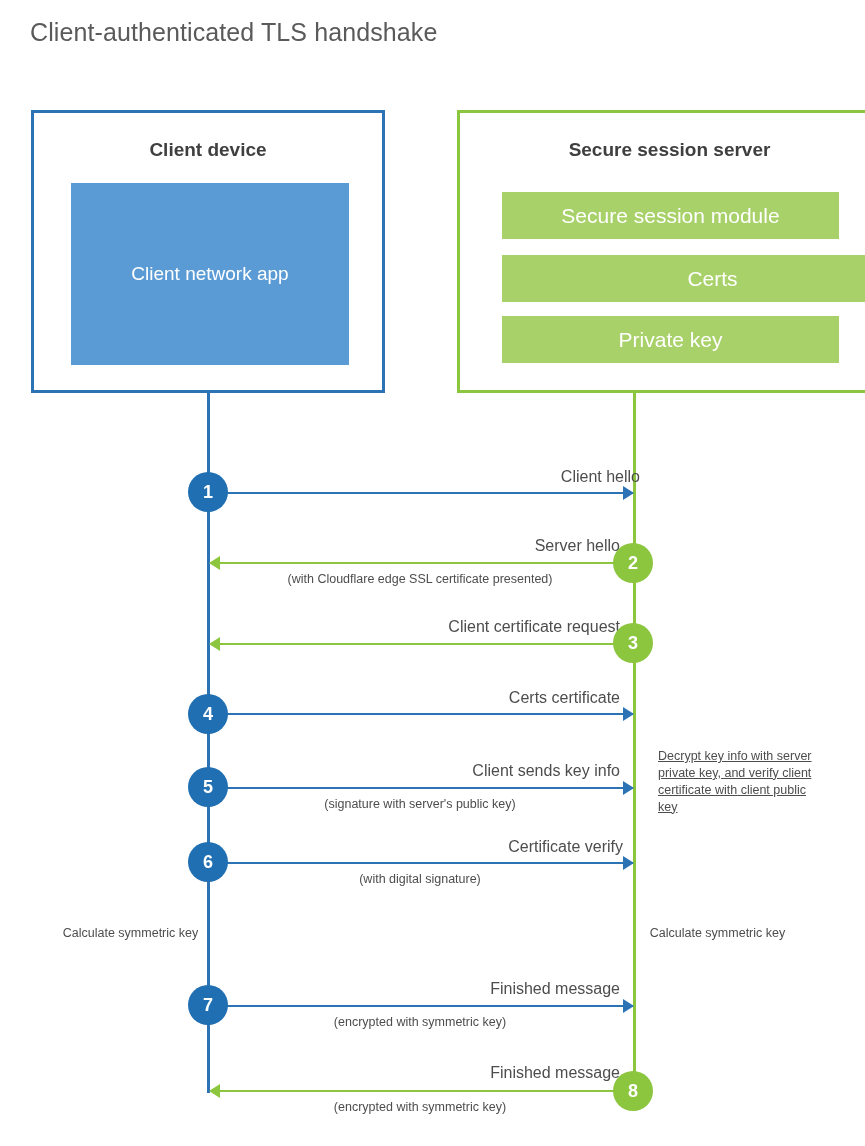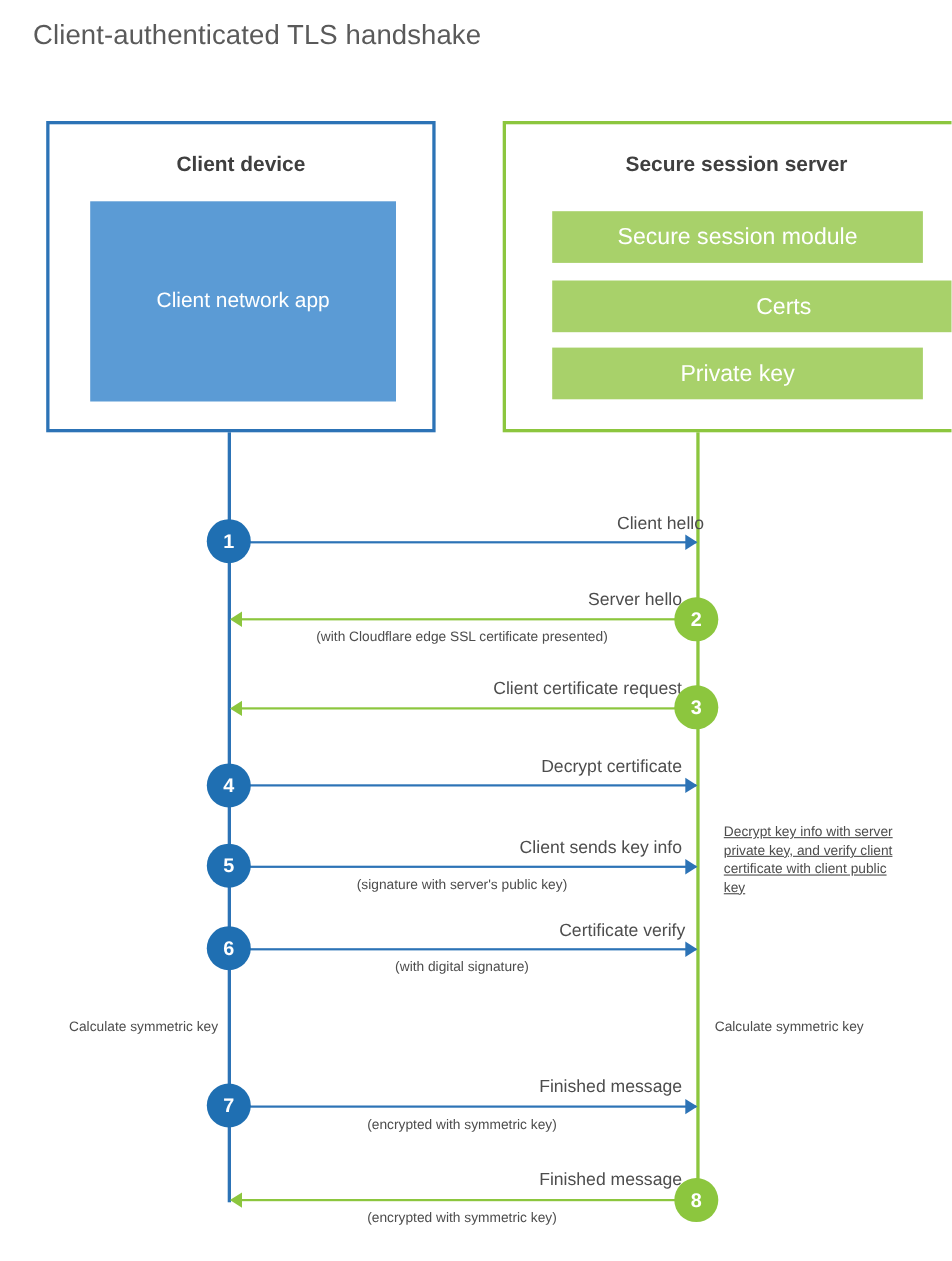--- a/index.html
+++ b/index.html
@@ -31,21 +31,21 @@
     color: #5a5a5a;
     letter-spacing: 0.1px;
   }
   
   .panel {
     position: absolute;
     background: #ffffff;
     box-sizing: border-box;
   }
   .panel-client {
-    left: 42px;
+    left: 31px;
     top: 110px;
     width: 354px;
     height: 283px;
     border: 3px solid #2c73b6;
   }
   .panel-server {
     left: 420px;
     top: 110px;
     width: 425px;
     height: 283px;
@@ -200,21 +200,21 @@
   <div class="msg-sub" style="left:220px; top:572px; width:400px;">(with Cloudflare edge SSL certificate presented)</div>
   <div class="step green" style="left:613px; top:543px;">2</div>
 
   <div class="arrow-line green" style="left:215px; top:643px; width:418px;"></div>
   <div class="arrow-head left green" style="left:209px; top:637px;"></div>
   <div class="msg-label" style="left:220px; top:618px; width:400px;">Client certificate request</div>
   <div class="step green" style="left:613px; top:623px;">3</div>
 
   <div class="arrow-line blue" style="left:209px; top:713px; width:424px;"></div>
   <div class="arrow-head right blue" style="left:623px; top:707px;"></div>
-  <div class="msg-label" style="left:220px; top:689px; width:400px;">Decrypt certificate</div>
+  <div class="msg-label" style="left:220px; top:689px; width:400px;">Certs certificate</div>
   <div class="step blue" style="left:188px; top:694px;">4</div>
 
   <div class="arrow-line blue" style="left:209px; top:787px; width:424px;"></div>
   <div class="arrow-head right blue" style="left:623px; top:781px;"></div>
   <div class="msg-label" style="left:220px; top:762px; width:400px;">Client sends key info</div>
   <div class="msg-sub" style="left:220px; top:797px; width:400px;">(signature with server's public key)</div>
   <div class="step blue" style="left:188px; top:767px;">5</div>
 
   <div class="side-note" style="left:658px; top:748px; width:165px;text-decoration:underline;">Decrypt key info with server private key, and verify client certificate with client public key</div>
 

